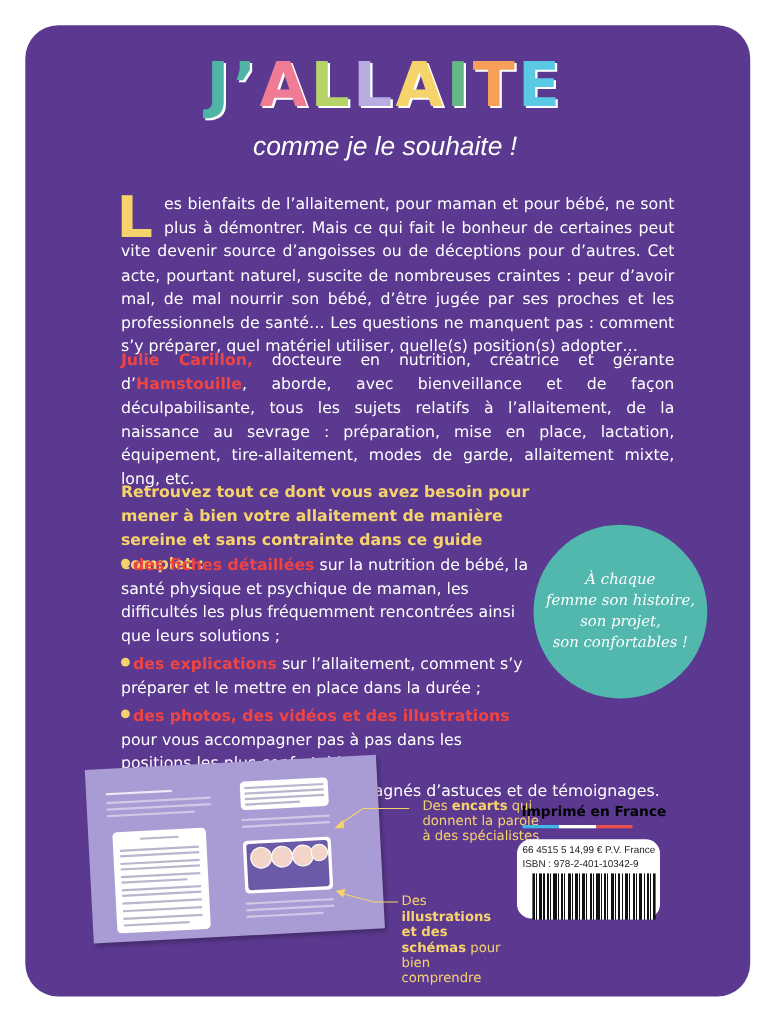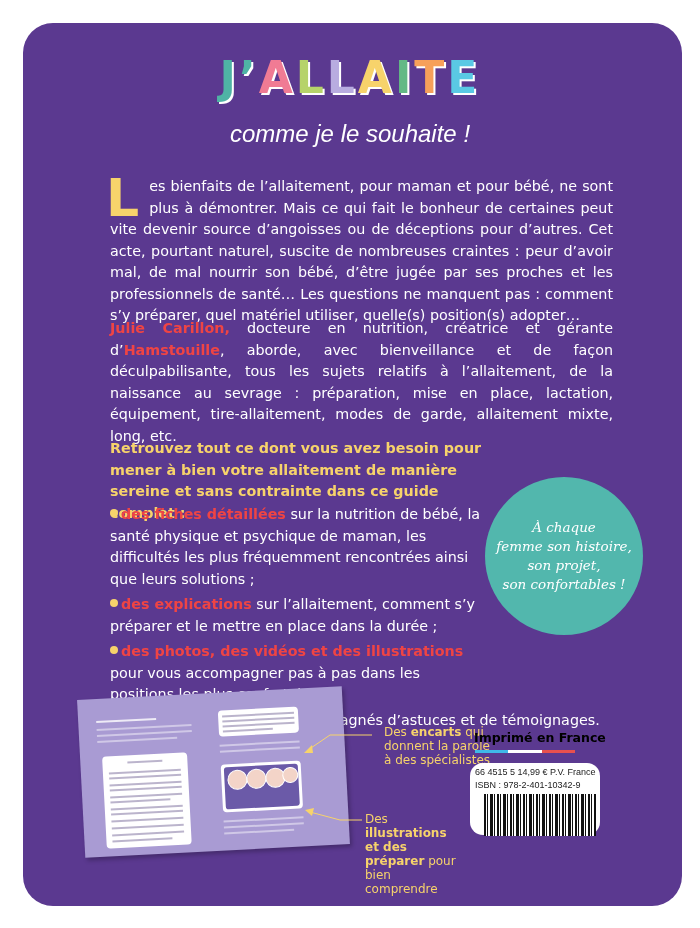--- a/index.html
+++ b/index.html
@@ -1,21 +1,21 @@
 <!DOCTYPE html>
 <html><head>
 <meta charset="utf-8">
 <style>
   html, body { margin:0; padding:0; }
   body { width:700px; height:928px; background:#ffffff; position:relative; overflow:hidden;
          font-family:"DejaVu Sans", sans-serif; }
   .cover { position:absolute; left:23px; top:23px; width:659px; height:883px; background:#5b3990;
            border-radius:30px; overflow:hidden; }
   .title { position:absolute; left:0; width:100%; top:46px; text-align:center; font-family:"DejaVu Sans", sans-serif;
-           font-weight:bold; font-size:44px; letter-spacing:3px; line-height:64px; }
+           font-weight:bold; font-size:56px; letter-spacing:3px; line-height:64px; }
   .title span { display:inline-block; text-shadow:2px 2px 0 #ffffff; }
   .subtitle { position:absolute; left:0; width:100%; top:120px; text-align:center; color:#ffffff;
               font-family:Liberation Sans, sans-serif; font-style:italic; font-size:24px; }
   .body-text { position:absolute; color:#ffffff; font-family:"DejaVu Sans", sans-serif; font-size:14.3px;
                line-height:21.5px; text-align:justify; }
   .p1 { left:110px; top:176px; width:503px; }
   .dropcap { float:left; color:#f7d36b; font-weight:bold; font-size:52px; line-height:40px;
              margin:2px 10px 0 -4px; font-family:"DejaVu Sans", sans-serif; }
   .p2 { left:110px; top:318px; width:503px; }
   .hl { color:#ef4444; font-weight:bold; }
@@ -141,21 +141,21 @@
   <polyline points="72,10 30,10 8,25" fill="none" stroke="#f7d36b" stroke-width="1"></polyline>
   <polygon points="4,28 12,20 13,28" fill="#f7d36b"></polygon>
   <polyline points="62,95 40,95 10,87" fill="none" stroke="#f7d36b" stroke-width="1"></polyline>
   <polygon points="5,85 14,83 12,91" fill="#f7d36b"></polygon>
 </svg>
 
 <div class="caption" style="left:384px;top:725px;width:110px;">
   <span>Des </span><b>encarts</b><span> qui donnent la parole à des spécialistes</span>
 </div>
 <div class="caption" style="left:365px;top:812px;width:95px;">
-  <span>Des </span><b>illustrations et des préparer</b><span style="font-weight:normal"> pour bien comprendre</span>
+  <span>Des </span><b>illustrations et des schémas</b><span style="font-weight:normal"> pour bien comprendre</span>
 </div>
 
 <div class="printed">Imprimé en France</div>
 <div class="flag">
   <div style="background:#3fb8e8"></div>
     <div style="background:#ffffff"></div>
     <div style="background:#e8504e"></div>
 </div>
 
 <div class="barcode-box">

